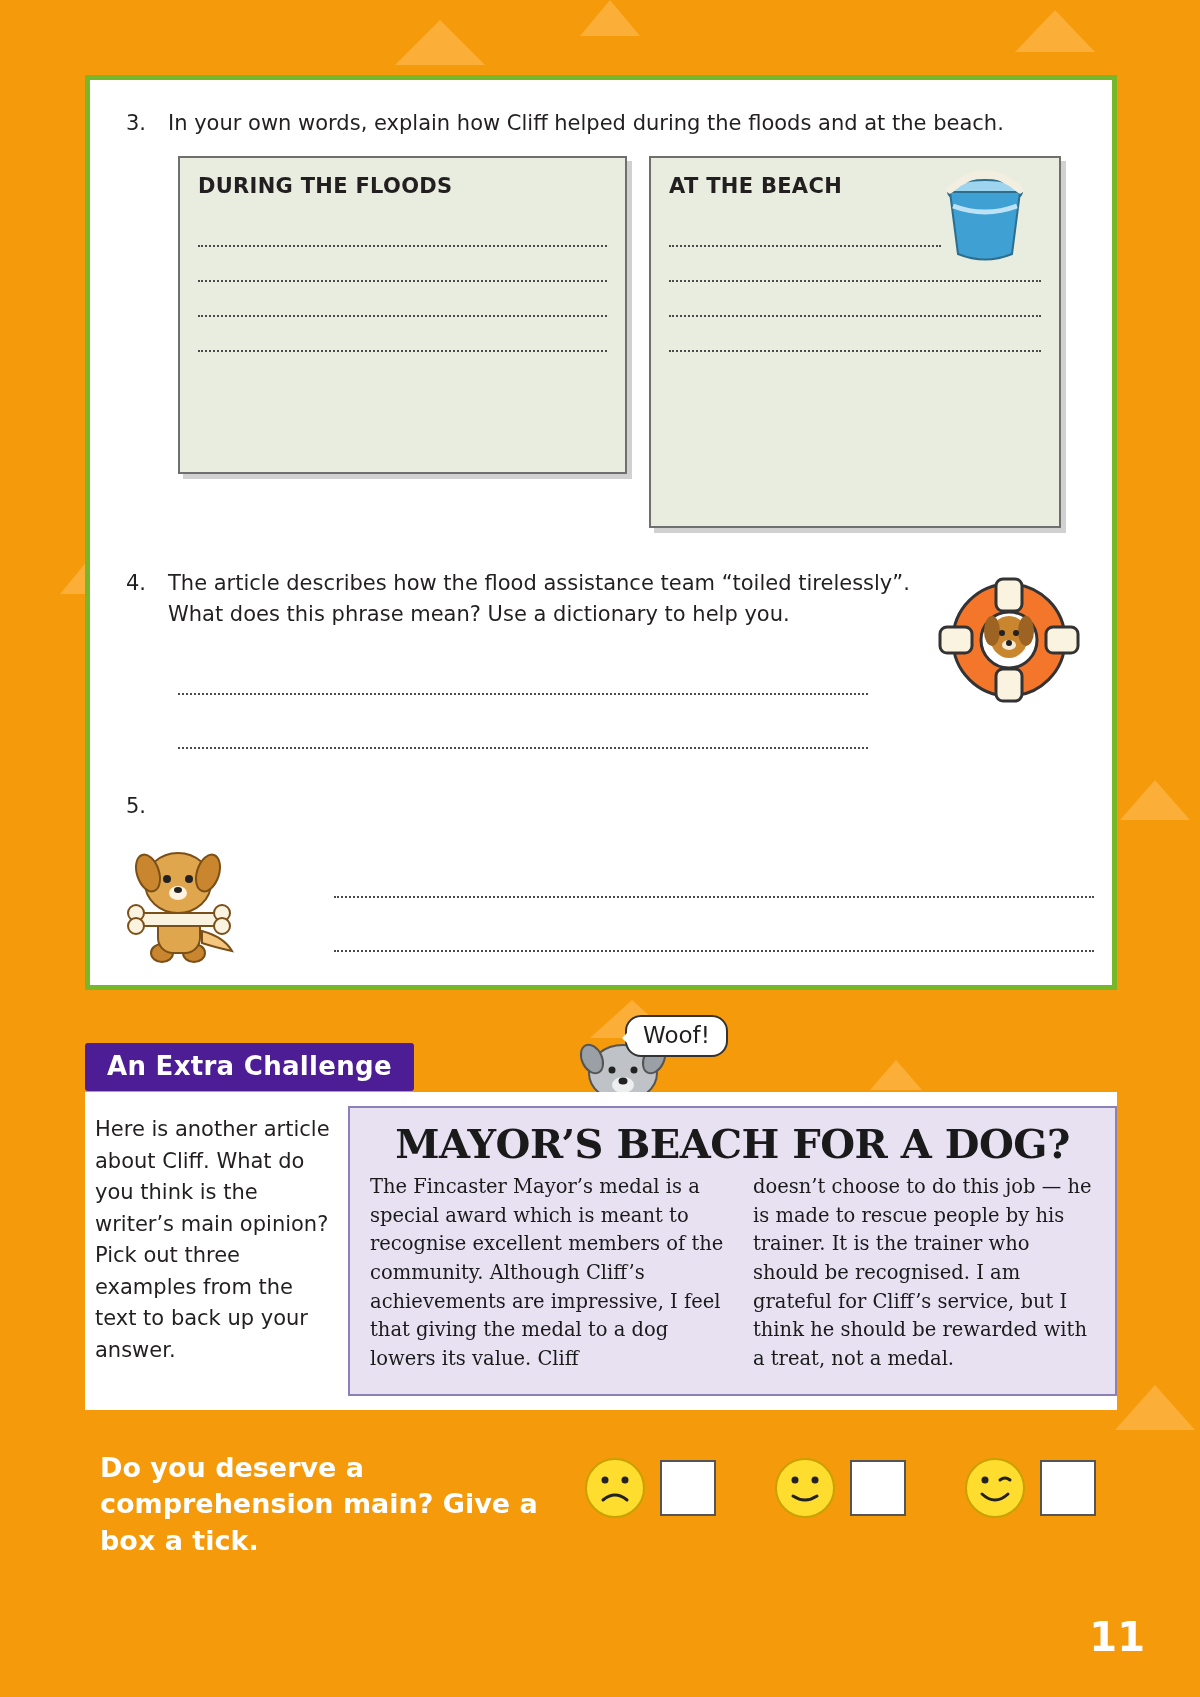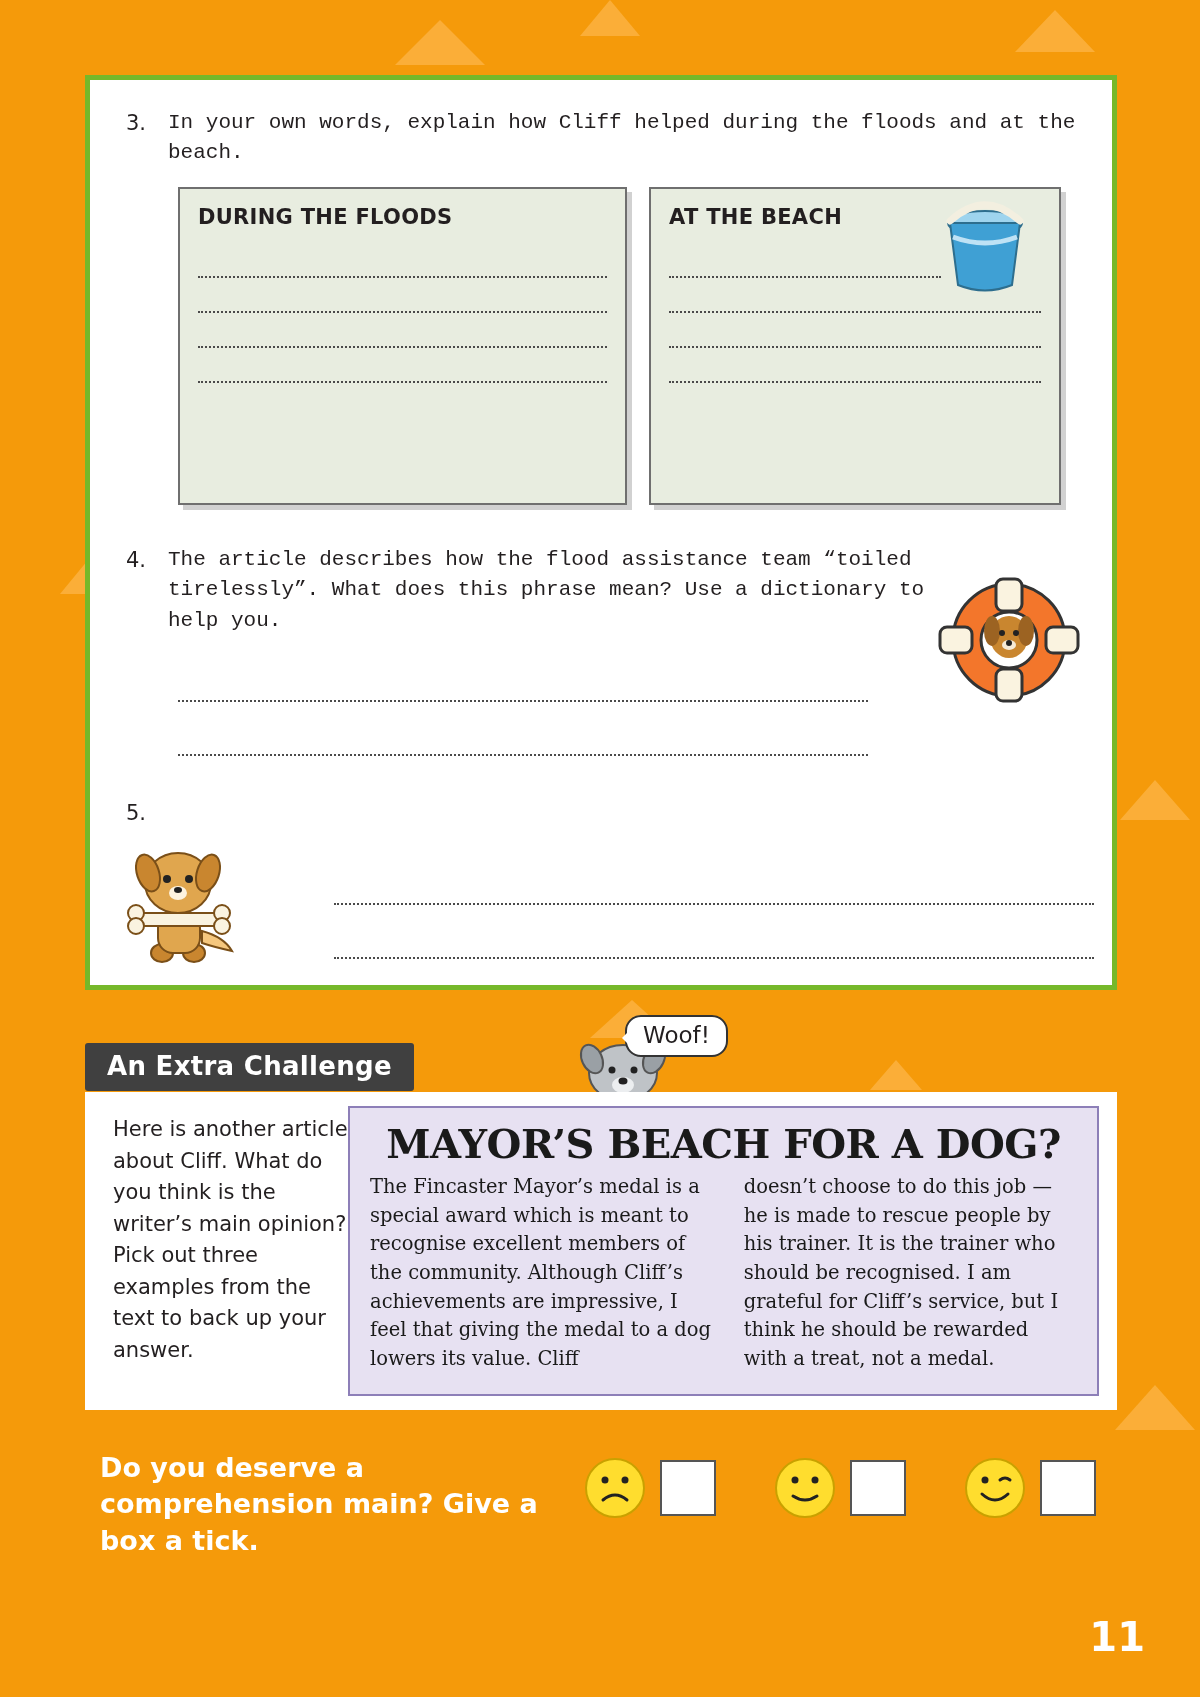--- a/index.html
+++ b/index.html
@@ -40,21 +40,21 @@
     font-size: 21px;
     color: #231f20;
     line-height: 1.45;
   }
   .q .num {
     width: 42px;
     flex: none;
     text-align: left;
     padding-left: 6px;
   }
-  .q .body { flex: 1; font-family: Liberation Mono, monospace; }
+  .q .body { flex: 1; }
 
   
   .boxrow {
     display: flex;
     gap: 22px;
     margin-top: 18px;
     padding-left: 58px;
   }
   .answerbox {
     background: #E8EDE0;
@@ -71,50 +71,51 @@
     letter-spacing: .3px;
     color: #231f20;
   }
   .dotline {
     border-bottom: 2px dotted #4a4a4a;
     height: 33px;
   }
   .dotline:last-child { }
 
   .box-a { width: 449px; height: 318px; }
-  .box-b { width: 412px; height: 318px; }
+  .box-b { width: 412px; height: 372px; }
 
   
   .lines { padding-left: 58px; margin-top: 12px; }
   .lines .dotline { border-bottom: 2px dotted #4a4a4a; height: 52px; }
 
   
   .challenge-tab {
     position: absolute;
     left: 85px;
     top: 1043px;
-    background: #404040;
+    background: #4c1d95;
     color: #ffffff;
     font-size: 26px;
     font-weight: bold;
     padding: 8px 22px 10px 22px;
     border-radius: 3px;
     font-family: "DejaVu Sans", sans-serif;
     letter-spacing: .3px;
   }
   .challenge-panel {
     position: absolute;
     left: 85px;
     top: 1092px;
     width: 1032px;
     height: 318px;
     background: #ffffff;
     box-sizing: border-box;
-    padding: 14px 18px;
+    padding: 14px 0;
     display: flex;
+    gap: 18px;
   }
   .challenge-text {
     width: 235px;
     font-size: 21px;
     line-height: 1.5;
     color: #231f20;
     padding-left: 10px;
     padding-top: 8px;
   }
   .newspaper {

